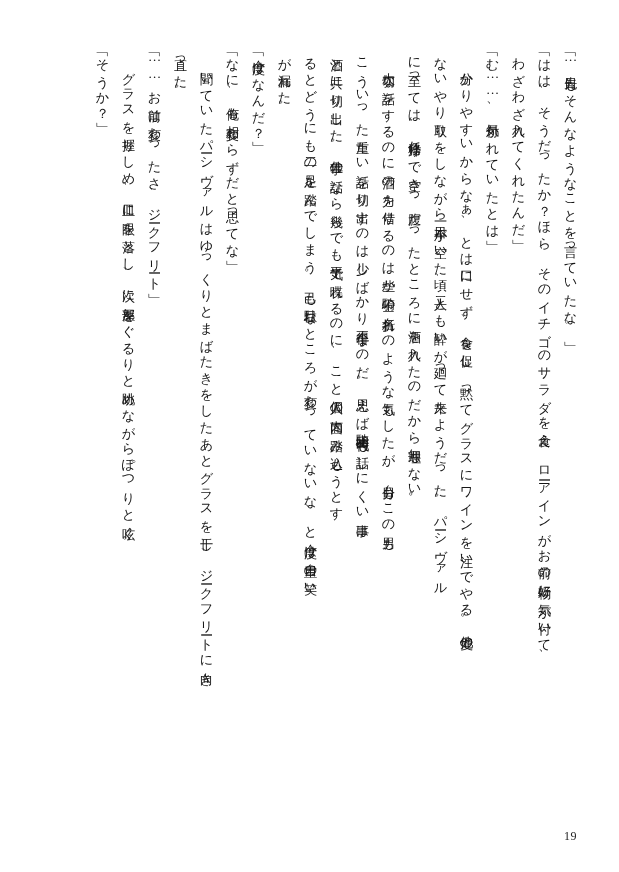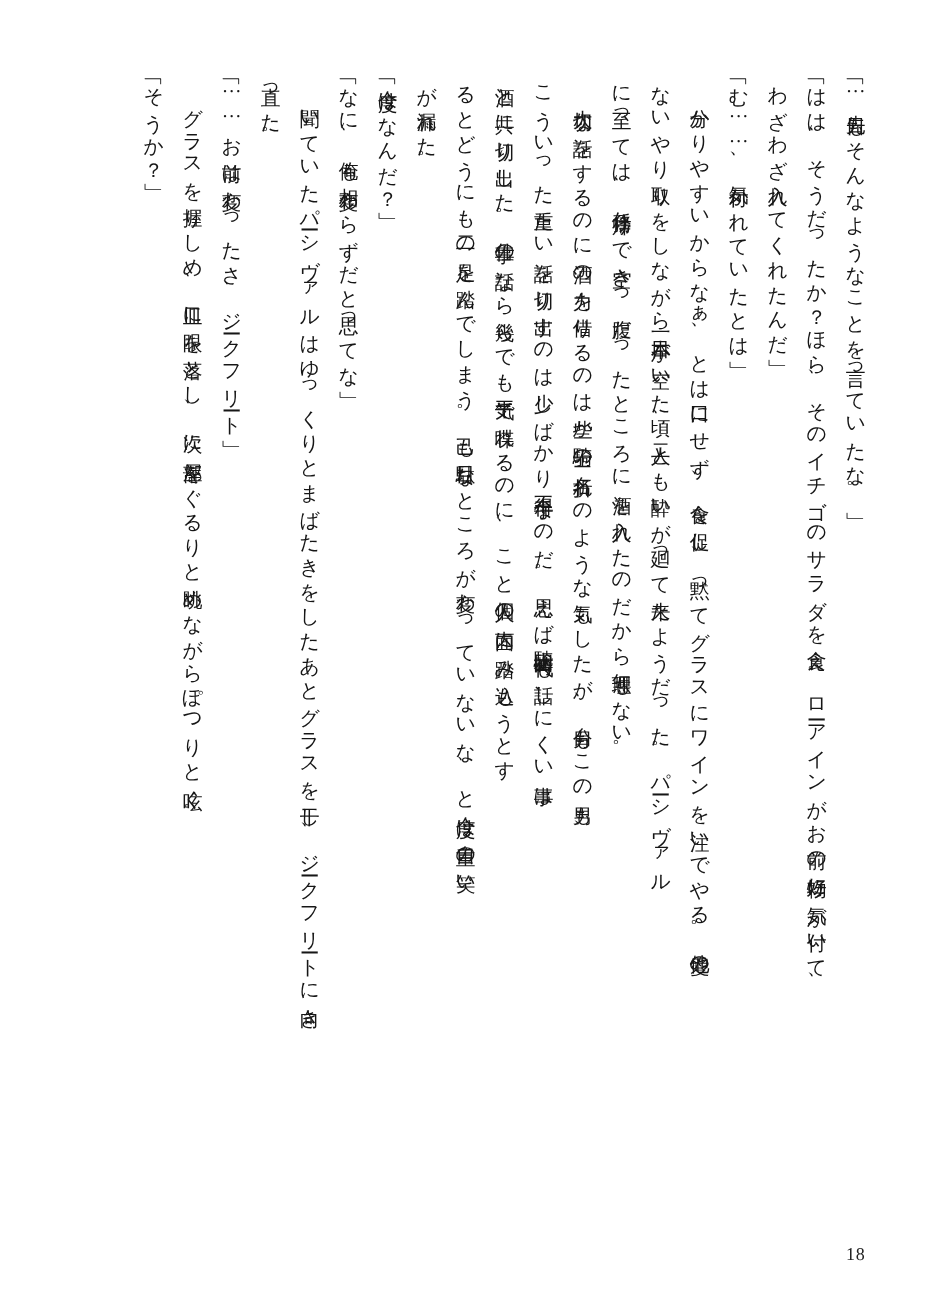--- a/index.html
+++ b/index.html
@@ -78,14 +78,14 @@
     <div class="vline">るとどうにも二の足を踏んでしまう。己も駄目なところが変わっていないな、と今度は自重の笑い</div>
     <div class="vline">が漏れた。</div>
     <div class="vline">「今度はなんだ？」</div>
     <div class="vline">「なに、俺も相変わらずだと思ってな」</div>
     <div class="vline">　聞いていたパーシヴァルはゆっくりとまばたきをしたあとグラスを干し、ジークフリートに向き</div>
     <div class="vline">直った。</div>
     <div class="vline">「……お前は変わったさ、ジークフリート」</div>
     <div class="vline">　グラスを握りしめ、皿に眼を落とし、次に部屋をぐるりと眺めながらぽつりと呟く。</div>
     <div class="vline">「そうか？」</div>
   </div>
-  <div class="page-number">18</div>
+  <div class="page-number">19</div>
 </div>
 
 </body></html>

